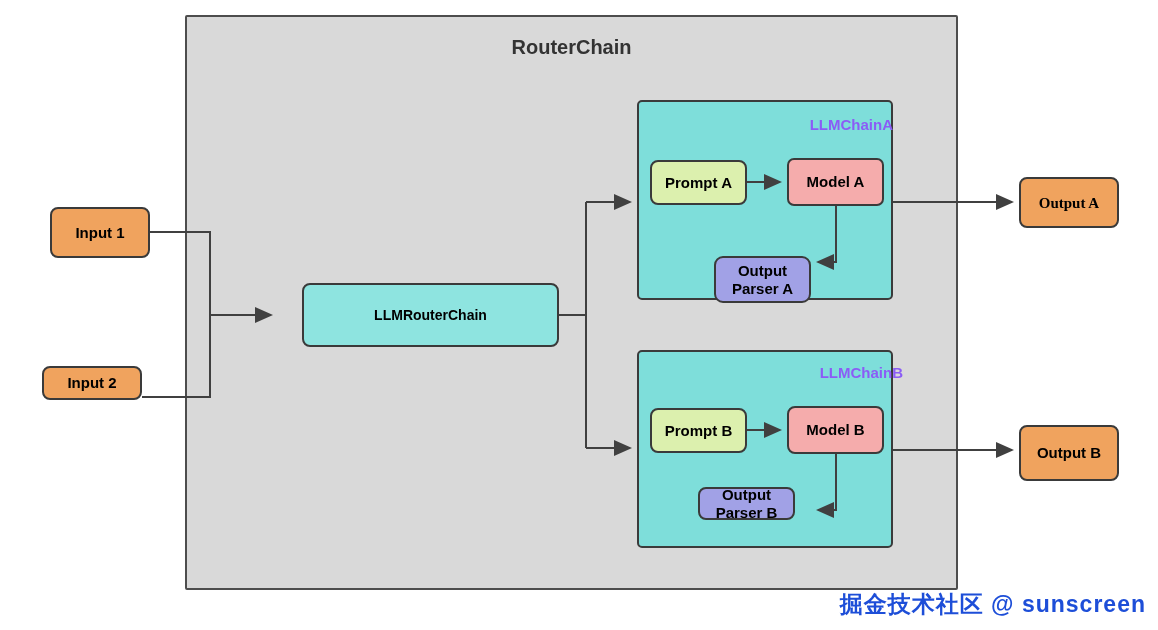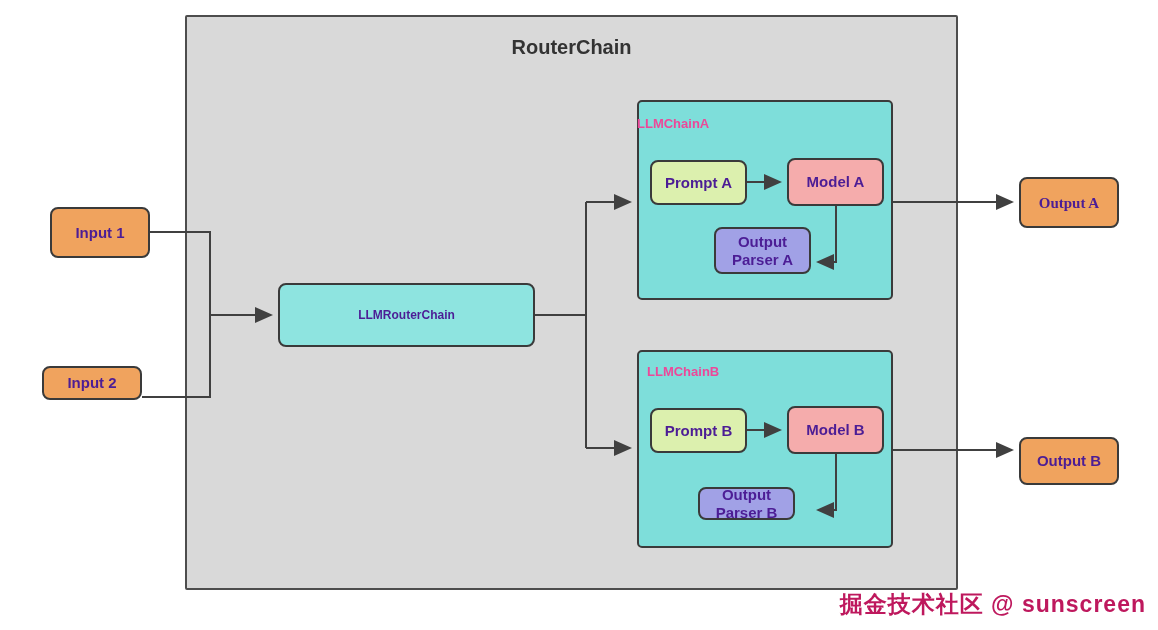--- a/index.html
+++ b/index.html
@@ -15,38 +15,38 @@
     border:2px solid #4d4d4d;background:#d9d9d9;border-radius:2px;z-index:1;
   }
   .outer-title{
     text-align:center;font-weight:bold;font-size:20px;color:#333;z-index:4;
   }
   
   .chain{
     border:2px solid #3b3b3b;background:#7ededa;border-radius:5px;z-index:2;
   }
   .chain-title{
-    text-align:left;font-weight:bold;font-size:13px;color:#ec4899;z-index:4;
+    text-align:right;font-weight:bold;font-size:15px;color:#8b5cf6;z-index:4;
   }
   
   .node{
     border:2px solid #3a3a3a;border-radius:8px;
     display:flex;align-items:center;justify-content:center;
-    font-weight:bold;font-size:15px;color:#4c1d95;text-align:center;
+    font-weight:bold;font-size:15px;color:#000000;text-align:center;
     line-height:1.2;z-index:4;padding:2px;
   }
   .orange{background:#f0a35e;}
-  .router{background:#8ee4e0;font-size:12px;}
+  .router{background:#8ee4e0;font-size:14px;margin-left:24px;}
   .green{background:#dcf0ae;}
   .pink{background:#f5acac;}
   .purple{background:#a1a1e6;}
   svg.wires{position:absolute;left:0;top:0;z-index:3;pointer-events:none;}
   .watermark{
     position:absolute;right:12px;bottom:10px;z-index:10;
-    font-size:23px;font-weight:bold;color:#be185d;
+    font-size:23px;font-weight:bold;color:#1d4ed8;
     text-shadow:3px 3px 0 #ffffff;
     letter-spacing:1px;white-space:nowrap;
   }
 </style>
 </head>
 <body>
 
 <div id="canvas">
 
   <div class="abs outer" style="left:185px;top:15px;width:773px;height:575px;"></div>
@@ -78,27 +78,27 @@
   </svg>
 
   <div class="abs node orange" style="left:42px;top:207px;width:100px;height:51px;margin-left:8px;">Input 1</div>
   <div class="abs node orange" style="left:42px;top:366px;width:100px;height:34px;">Input 2</div>
 
   <div class="abs node router" style="left:278px;top:283px;width:257px;height:64px;">LLMRouterChain</div>
 
   <div class="abs chain" style="left:637px;top:100px;width:256px;height:200px;"></div>
   <div class="abs chain-title" style="left:637px;top:116px;width:256px;">LLMChainA</div>
   <div class="abs node green" style="left:650px;top:160px;width:97px;height:45px;">Prompt A</div>
-  <div class="abs node pink" style="left:787px;top:158px;width:97px;height:48px;">Model A</div>
-  <div class="abs node purple" style="left:714px;top:227px;width:97px;height:47px;">Output Parser A</div>
+  <div class="abs node pink" style="left:787px;top:158px;width:97px;height:48px;border-radius:7px;">Model A</div>
+  <div class="abs node purple" style="left:714px;top:256px;width:97px;height:47px;border-radius:9px;">Output Parser A</div>
 
   <div class="abs chain" style="left:637px;top:350px;width:256px;height:198px;"></div>
   <div class="abs chain-title" style="left:647px;top:364px;width:256px;">LLMChainB</div>
   <div class="abs node pink" style="left:787px;top:406px;width:97px;height:48px;">Model B</div>
   <div class="abs node green" style="left:650px;top:408px;width:97px;height:45px;">Prompt B</div>
   <div class="abs node purple" style="left:698px;top:487px;width:97px;height:33px;">Output Parser B</div>
 
   <div class="abs node orange" style="left:1019px;top:177px;width:100px;height:51px;font-family:Liberation Serif, serif;">Output A</div>
-  <div class="abs node orange" style="left:1019px;top:425px;width:100px;height:48px;margin-top:12px;">Output B</div>
+  <div class="abs node orange" style="left:1019px;top:425px;width:100px;height:56px;">Output B</div>
 
   <div class="watermark">掘金技术社区 @ sunscreen</div>
 
 </div>
 
 </body></html>

